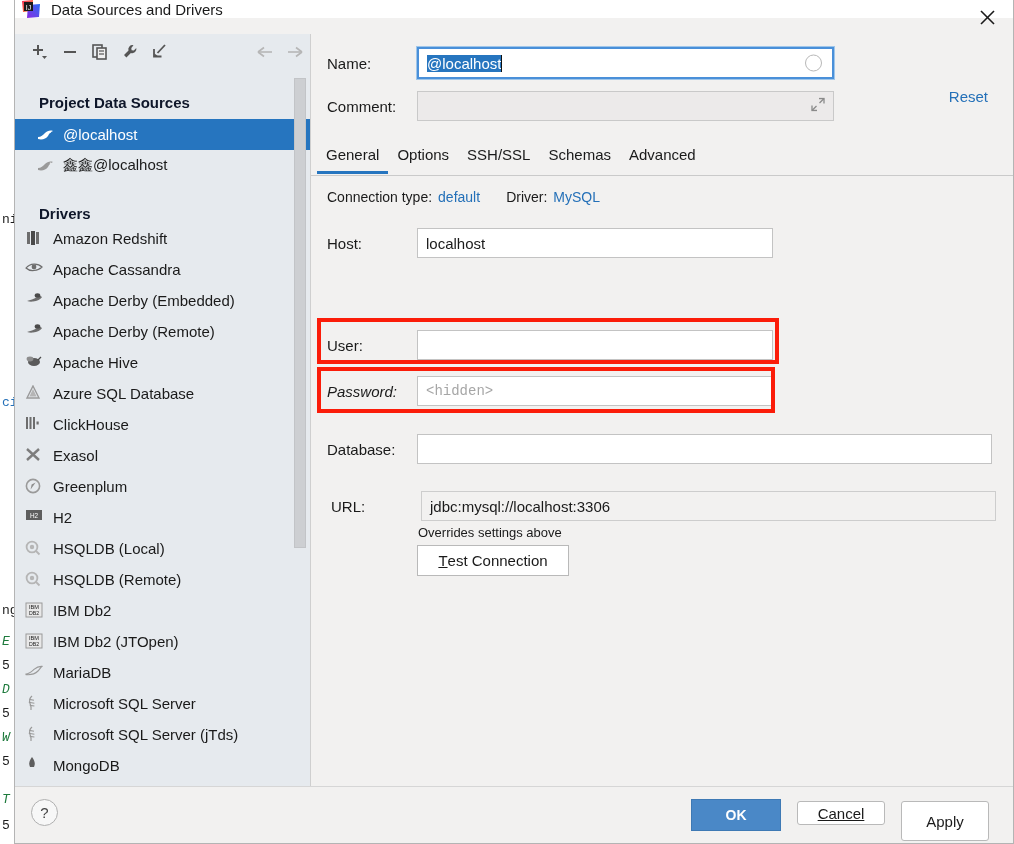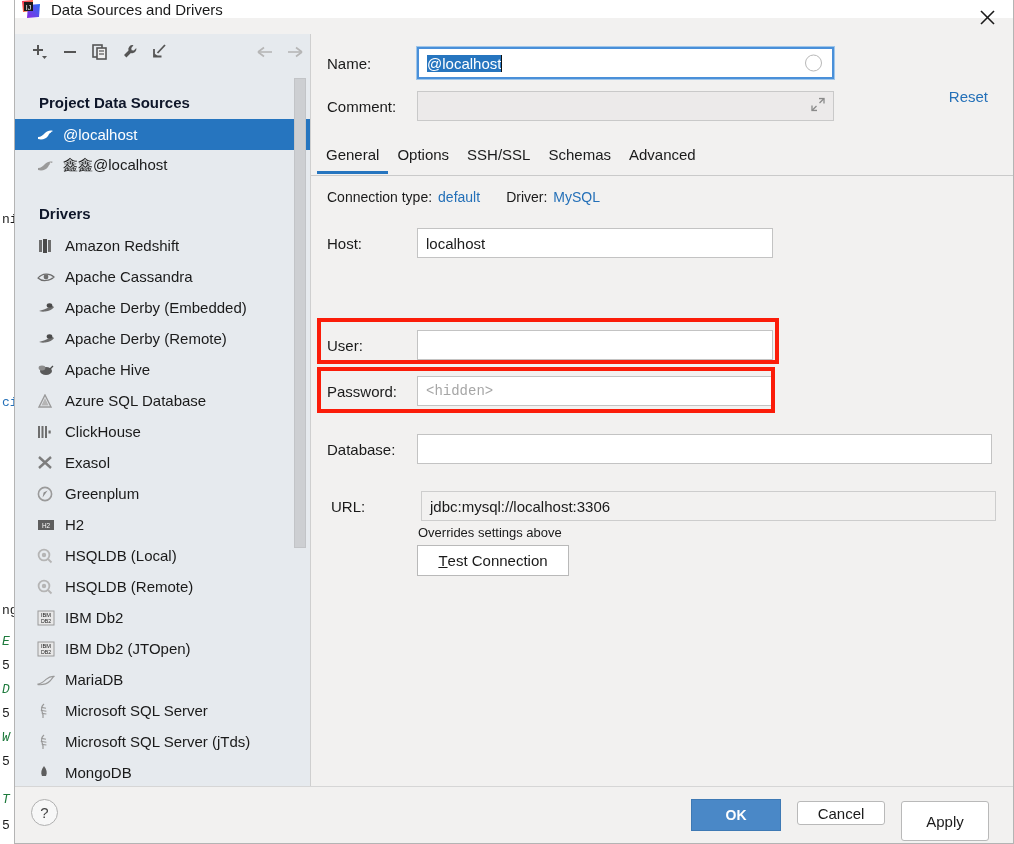--- a/index.html
+++ b/index.html
@@ -99,22 +99,22 @@
     height: 31px;
     display: flex; align-items: center;
     padding-left: 22px;
     font-size: 15px; color: #1a1a1a;
     cursor: pointer;
   }
   .ds-row.selected { background: #2675bf; color: #ffffff; }
   .ds-row .ds-icon { width: 26px; flex: none; display: flex; align-items: center; }
   .drv-row {
     height: 31px;
-    display: flex; align-items: center;
-    padding-left: 22px;
+    display: flex; align-items: flex-start;
+    padding-left: 10px;
     font-size: 15px; color: #1a1a1a;
     cursor: pointer;
   }
   .drv-row .drv-icon { width: 28px; flex: none; display: flex; align-items: center; justify-content: flex-start; }
   .lp-sb-track {
     position: absolute; right: 4px; top: 44px;
     width: 12px; height: 502px;
     background: transparent;
   }
   .lp-sb-thumb {
@@ -224,21 +224,21 @@
   .hl-box {
     position: absolute;
     border: 4px solid #fb1c09;
     pointer-events: none;
   }
   #hl-user { left: 6px; top: 284px; width: 462px; height: 46px; }
   #hl-pass { left: 6px; top: 333px; width: 458px; height: 46px; }
 
   
   #pass-row { left: 16px; top: 342px; }
-  #pass-label { width: 90px; }
+  #pass-label { width: 90px; font-style: italic; }
   #pass-field {
     width: 356px; background: #ffffff;
   }
   .placeholder { color: #a6a6a6; font-family: "Liberation Mono", monospace; font-size: 14px; }
 
   
   #db-row { left: 16px; top: 400px; }
   #db-label { width: 90px; }
   #db-field { width: 575px; }
 
@@ -285,20 +285,21 @@
   #ok-btn {
     position: absolute; left: 676px; top: 12px;
     width: 90px; height: 32px;
     background: #4a88c7; border: 1px solid #3e79b4; color: #ffffff;
     font-weight: bold; font-size: 14px;
   }
   #cancel-btn {
     position: absolute; left: 782px; top: 14px;
     width: 88px; height: 24px;
     border-radius: 3px;
+    text-decoration: underline;
   }
   #apply-btn {
     position: absolute; left: 886px; top: 14px;
     width: 88px; height: 40px;
     border-radius: 3px;
   }
   .watermark {
     position: absolute; left: 810px; bottom: 8px;
     font-size: 19px; color: #d2d2d2;
     white-space: nowrap;

